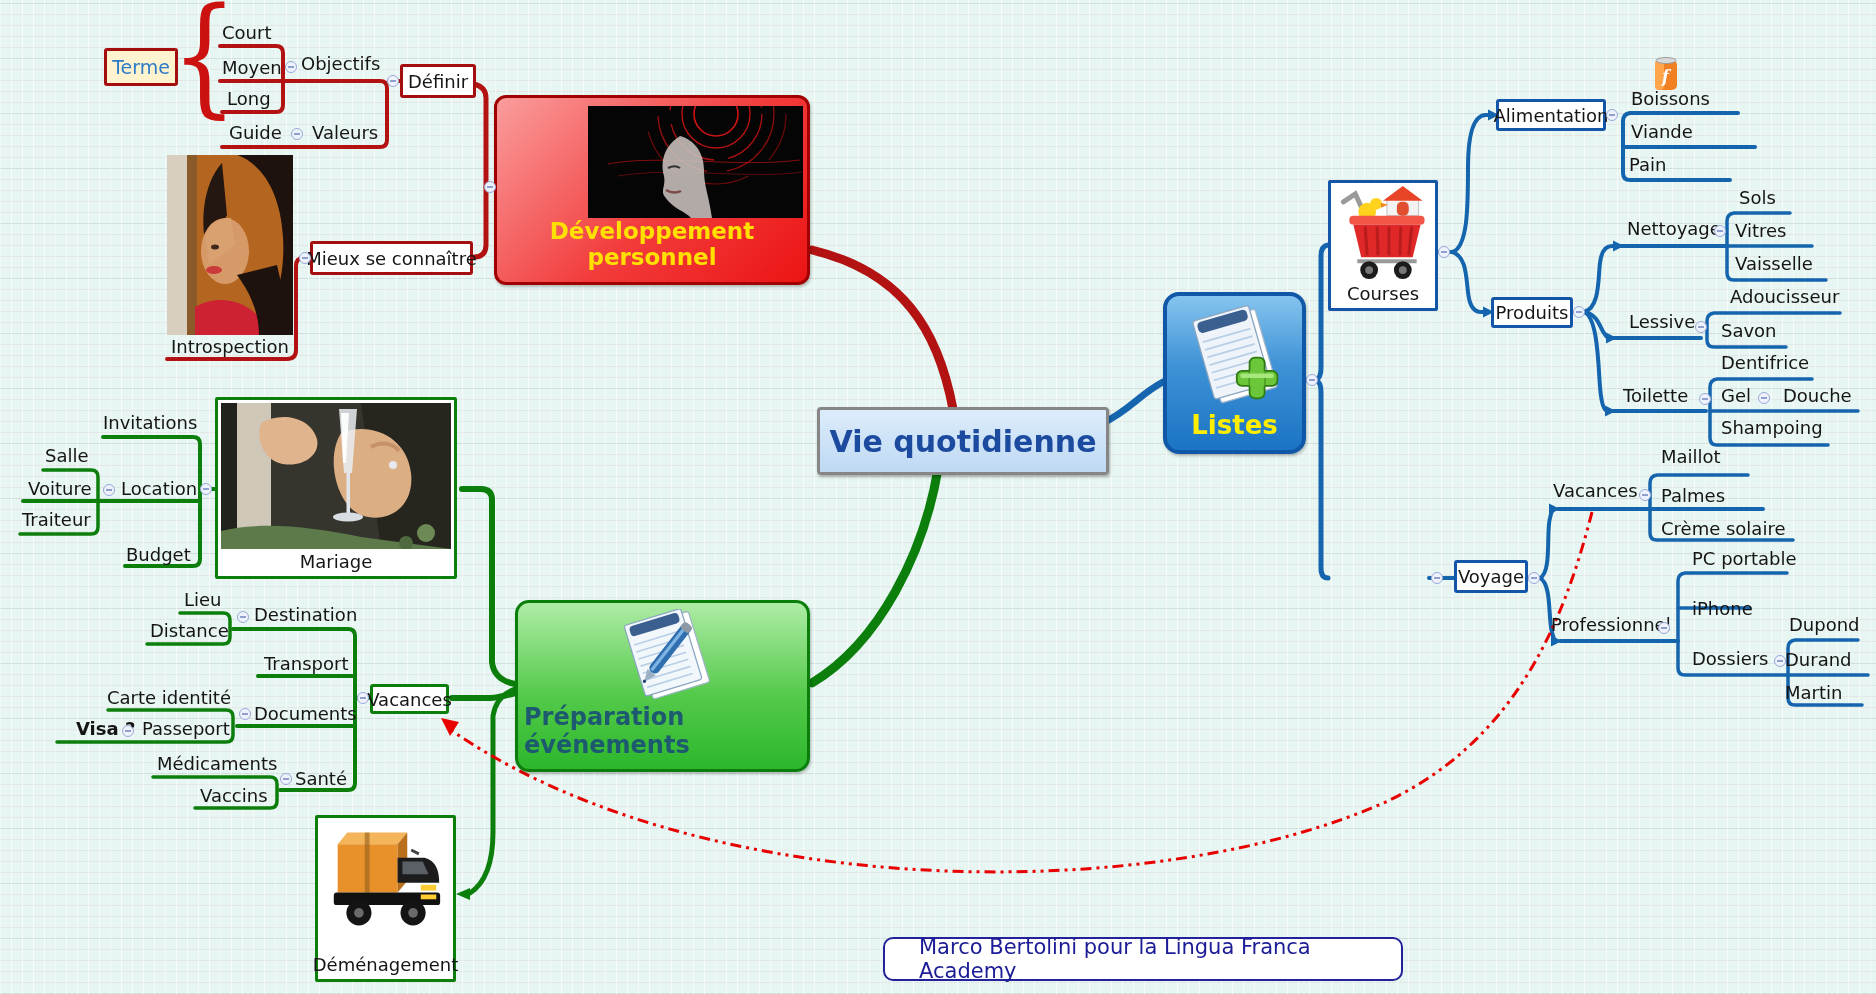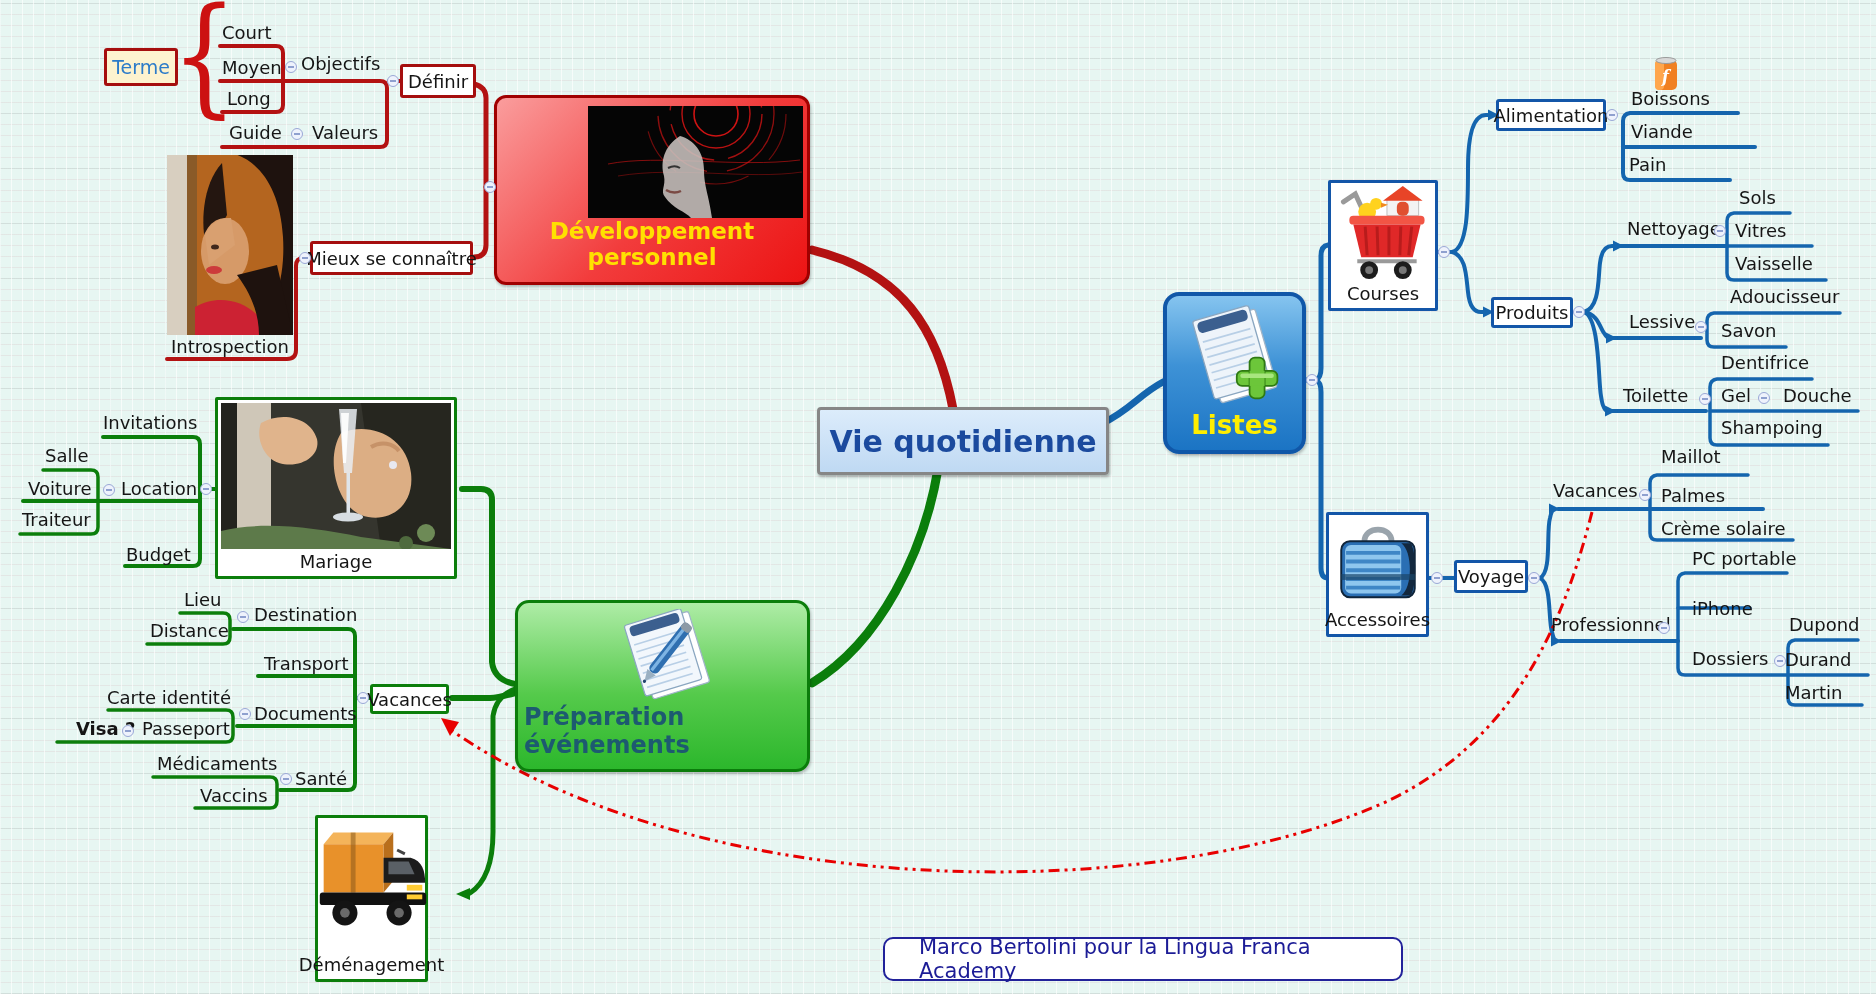--- a/index.html
+++ b/index.html
@@ -336,37 +336,20 @@
 <div class="node lbl" style="left:1721px;top:385px;">
   <span>Gel</span>
 </div>
 <div class="node lbl" style="left:1783px;top:385px;">
   <span>Douche</span>
 </div>
 <div class="node lbl" style="left:1721px;top:417px;">
   <span>Shampoing</span>
 </div>
 
-<div class="node imgnode" style="left:1326px;top:512px;width:103px;height:125px;">
-  <svg width="88" height="92" viewBox="0 0 88 92">
-    <path d="M30,24 C30,8 58,8 58,24" stroke="#9aa4ac" stroke-width="6" fill="none"></path>
-    <rect x="6" y="24" width="76" height="58" rx="9" fill="#2a6fb4" stroke="#10253a" stroke-width="2"></rect>
-    <rect x="10" y="28" width="58" height="50" rx="6" fill="#8ec6ee"></rect>
-    <g stroke="#3e86c6" stroke-width="4">
-      <line x1="11" y1="36" x2="67" y2="36"></line>
-          <line x1="11" y1="45" x2="67" y2="45"></line>
-      <line x1="11" y1="54" x2="67" y2="54"></line>
-          <line x1="11" y1="63" x2="67" y2="63"></line>
-      <line x1="11" y1="72" x2="67" y2="72"></line>
-    </g>
-    <path d="M68,26 C80,34 80,72 68,80 L78,80 C84,70 84,36 78,26 Z" fill="#13283e"></path>
-    <rect x="6" y="58" width="76" height="6" fill="#1b4668" opacity=".7"></rect>
-  </svg>
-  <div class="cap">Accessoires</div>
-</div>
 
 <div class="node boxed blue" style="left:1454px;top:560px;width:74px;height:33px;">
   <span>Voyage</span>
 </div>
 <div class="node lbl" style="left:1553px;top:480px;">
   <span>Vacances</span>
 </div>
 <div class="node lbl" style="left:1661px;top:446px;">
   <span>Maillot</span>
 </div>
@@ -495,21 +478,21 @@
 <div class="node lbl" style="left:295px;top:768px;">
   <span>Santé</span>
 </div>
 <div class="node lbl" style="left:157px;top:753px;">
   <span>Médicaments</span>
 </div>
 <div class="node lbl" style="left:200px;top:785px;">
   <span>Vaccins</span>
 </div>
 
-<div class="node imgnode green" style="left:315px;top:815px;width:113px;height:167px;gap:15px;">
+<div class="node imgnode green" style="left:315px;top:815px;width:141px;height:167px;gap:15px;">
   <svg width="124" height="120" viewBox="0 0 124 120">
     <polygon points="12,24 22,12 84,12 74,24" fill="#f4b45a"></polygon>
     <polygon points="12,24 74,24 74,74 12,74" fill="#e8912a"></polygon>
     <polygon points="74,24 84,12 84,62 74,74" fill="#b96f1c"></polygon>
     <rect x="40" y="12" width="5" height="62" fill="#8a5a1a" opacity=".55"></rect>
     <path d="M74,38 L102,38 C114,41 117,52 117,64 L74,64 Z" fill="#1c1c1c"></path>
     <polygon points="79,42 100,42 106,55 79,55" fill="#5a6066"></polygon>
     <rect x="8" y="74" width="110" height="13" rx="3" fill="#111"></rect>
     <rect x="98" y="66" width="16" height="6" fill="#ffcc33"></rect>
     <rect x="98" y="76" width="16" height="5" fill="#ffcc33"></rect>

